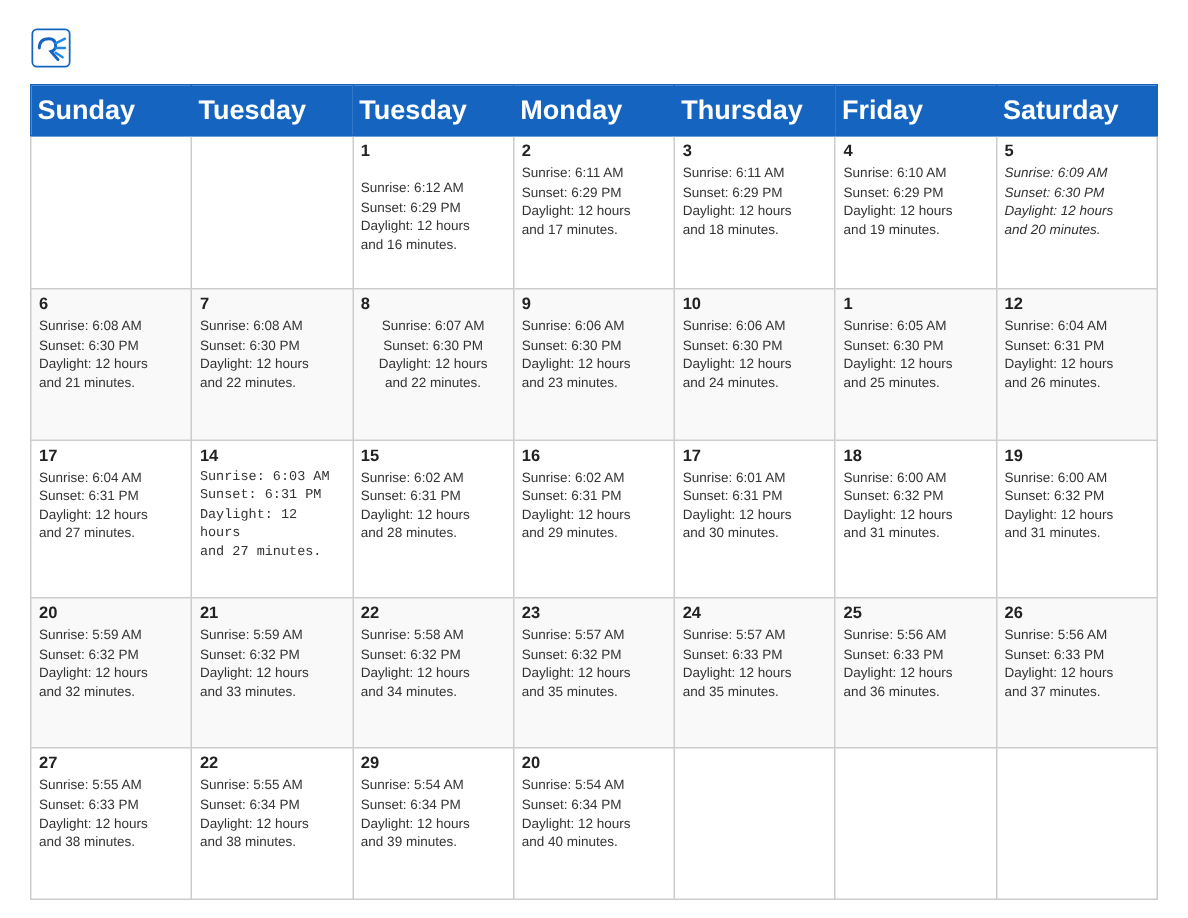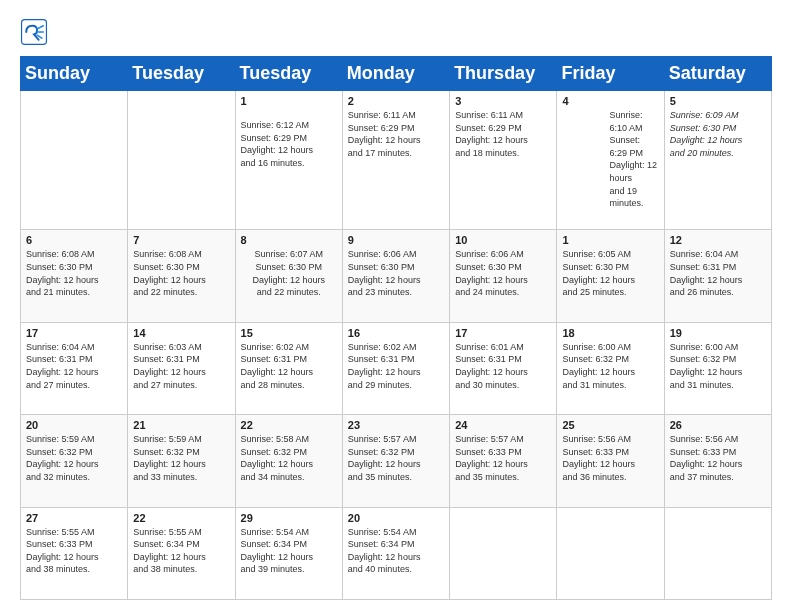--- a/index.html
+++ b/index.html
@@ -151,21 +151,21 @@
           </td>
           <td>
             <span class="day-num">3</span>
             <div class="day-info" style="white-space: pre-line;">Sunrise: 6:11 AM
 Sunset: 6:29 PM
 Daylight: 12 hours
 and 18 minutes.</div>
           </td>
           <td>
             <span class="day-num">4</span>
-            <div class="day-info" style="white-space: pre-line; margin-left: 47px;">Sunrise: 6:10 AM
+            <div class="day-info" style="white-space: pre-line;">Sunrise: 6:10 AM
 Sunset: 6:29 PM
 Daylight: 12 hours
 and 19 minutes.</div>
           </td>
           <td>
             <span class="day-num">5</span>
             <div class="day-info" style="white-space: pre-line; font-style: italic;">Sunrise: 6:09 AM
 Sunset: 6:30 PM
 Daylight: 12 hours
 and 20 minutes.</div>
@@ -225,21 +225,21 @@
         <tr>
           <td>
             <span class="day-num">17</span>
             <div class="day-info" style="white-space: pre-line;">Sunrise: 6:04 AM
 Sunset: 6:31 PM
 Daylight: 12 hours
 and 27 minutes.</div>
           </td>
           <td>
             <span class="day-num">14</span>
-            <div class="day-info" style="white-space: pre-line;">Sunrise: 6:03 AM
+            <div class="day-info" style="white-space: pre-line; font-family: Liberation Mono, monospace;">Sunrise: 6:03 AM
 Sunset: 6:31 PM
 Daylight: 12 hours
 and 27 minutes.</div>
           </td>
           <td>
             <span class="day-num">15</span>
             <div class="day-info" style="white-space: pre-line;">Sunrise: 6:02 AM
 Sunset: 6:31 PM
 Daylight: 12 hours
 and 28 minutes.</div>

